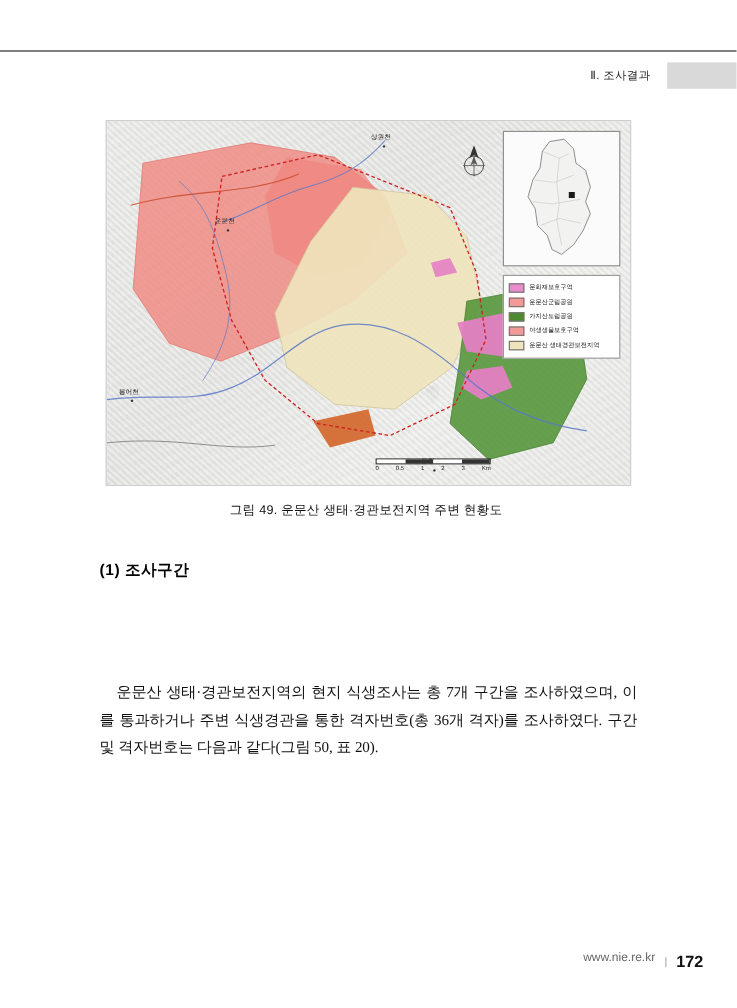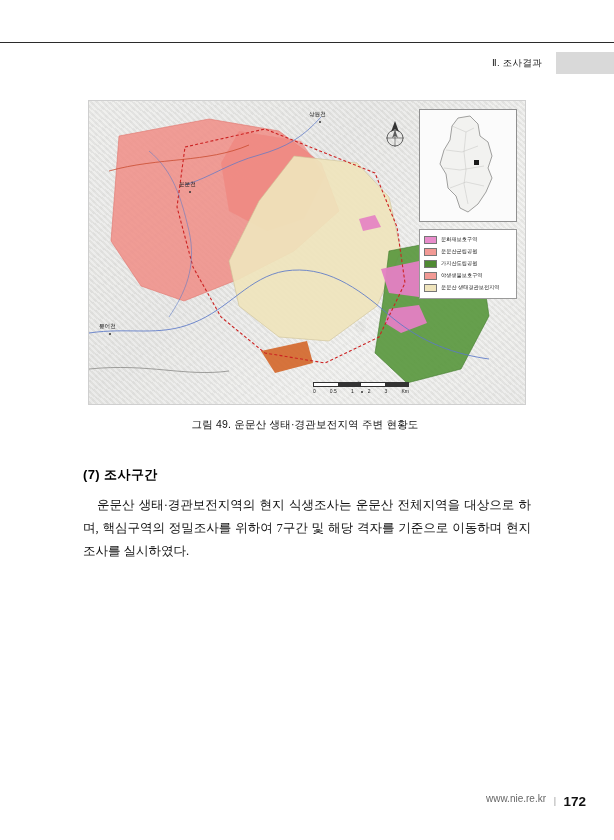--- a/index.html
+++ b/index.html
@@ -295,20 +295,20 @@
         <span>1</span>
         <span>2</span>
         <span>3</span>
         <span>Km</span>
       </div>
     </div>
   </div>
 
   <div class="fig-caption">그림 49. 운문산 생태·경관보전지역 주변 현황도</div>
 
-  <div class="sec-title">(7) 조사구간</div>
-  <div class="para p1">운문산 생태·경관보전지역의 현지 식생조사는 운문산 전체지역을 대상으로 하며, 핵심구역의 정밀조사를 위하여 7구간 및 해당 격자를 기준으로 이동하며 현지 조사를 실시하였다.</div>
+  <div class="sec-title">(1) 조사구간</div>
+  <div class="para p2">운문산 생태·경관보전지역의 현지 식생조사는 총 7개 구간을 조사하였으며, 이를 통과하거나 주변 식생경관을 통한 격자번호(총 36개 격자)를 조사하였다. 구간 및 격자번호는 다음과 같다(그림 50, 표 20).</div>
 
   <div class="footer-url">www.nie.re.kr</div>
   <div class="footer-sep">|</div>
   <div class="footer-page">172</div>
 
 </div>
 
 </body></html>

